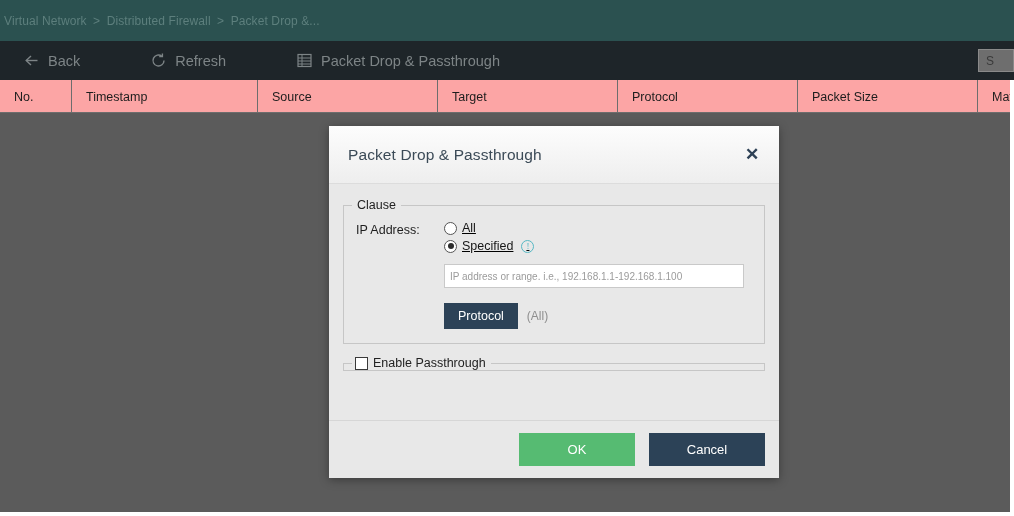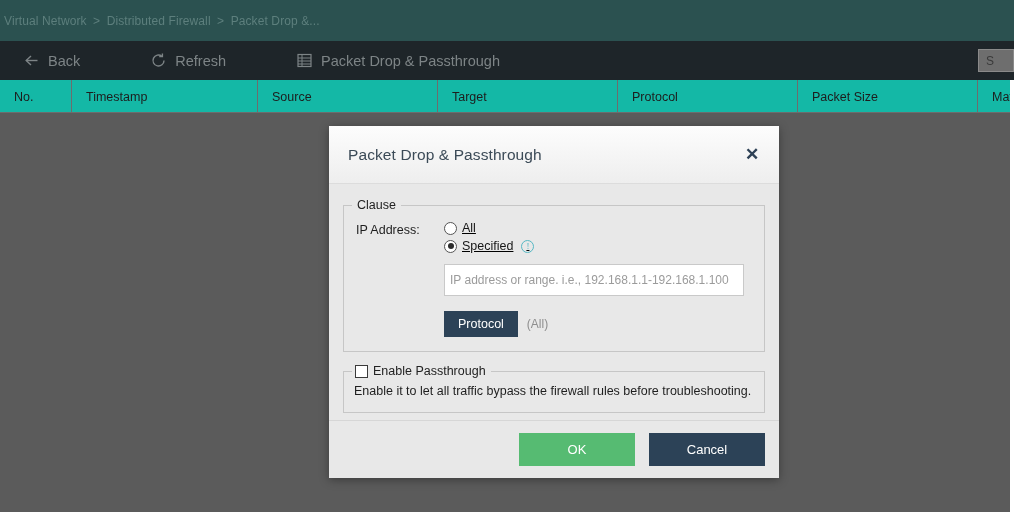--- a/index.html
+++ b/index.html
@@ -54,21 +54,21 @@
     display: flex; align-items: center;
     padding-left: 7px;
     overflow: hidden;
   }
 
   
   .table-head {
     position: absolute; left: 0; top: 80px;
     width: 1014px; height: 33px;
     display: flex;
-    background: #14b8a6;
+    background: #fca5a5;
     border-bottom: 1px solid #6d6d6d;
   }
   .th {
     display: flex; align-items: center;
     height: 33px; padding-left: 14px;
     font-size: 12.5px; color: #1d1d1d;
     border-right: 1px solid #6d6d6d;
     overflow: hidden; white-space: nowrap;
   }
   .table-body {
@@ -146,23 +146,23 @@
   .radio-label { font-size: 12.5px; color: #161616; }
   .info-icon {
     width: 13px; height: 13px; border-radius: 50%;
     border: 1.2px solid #56b8c4; color: #56b8c4;
     font-size: 9px; line-height: 11px; text-align: center;
     font-family: "Liberation Serif", serif;
     display: inline-block; margin-left: 3px; cursor: pointer;
   }
   .ip-input {
     margin-top: 7px; margin-left: 0px;
-    width: 300px; height: 32px;
+    width: 300px; height: 24px;
     border: 1px solid #c9c9c9; background: #fff;
-    font-size: 12px; color: #1e1e1e;
+    font-size: 10px; color: #1e1e1e;
     padding: 4px 5px;
     font-family: "Liberation Sans", sans-serif;
   }
   .ip-input::placeholder { color: #9b9b9b; }
   .proto-row { display: flex; align-items: center; gap: 9px; margin-top: 11px; }
   .proto-btn {
     background: #2c4257; color: #ffffff;
     border: none; font-size: 12.5px;
     padding: 6px 14px; cursor: pointer;
     font-family: "Liberation Sans", sans-serif;
@@ -298,21 +298,20 @@
             </div>
           </div>
         </div>
       </fieldset>
 
       <fieldset class="group pass">
         <legend>
           <span class="checkbox"></span>
           <span>Enable Passthrough</span>
         </legend>
-        <div class="pass-text">Enable it to let all traffic bypass the firewall rules before troubleshooting.</div>
       </fieldset>
 
     </div>
 
     <div class="modal-foot">
       <button class="btn btn-ok">OK</button>
       <button class="btn btn-cancel">Cancel</button>
     </div>
 
   </div>

